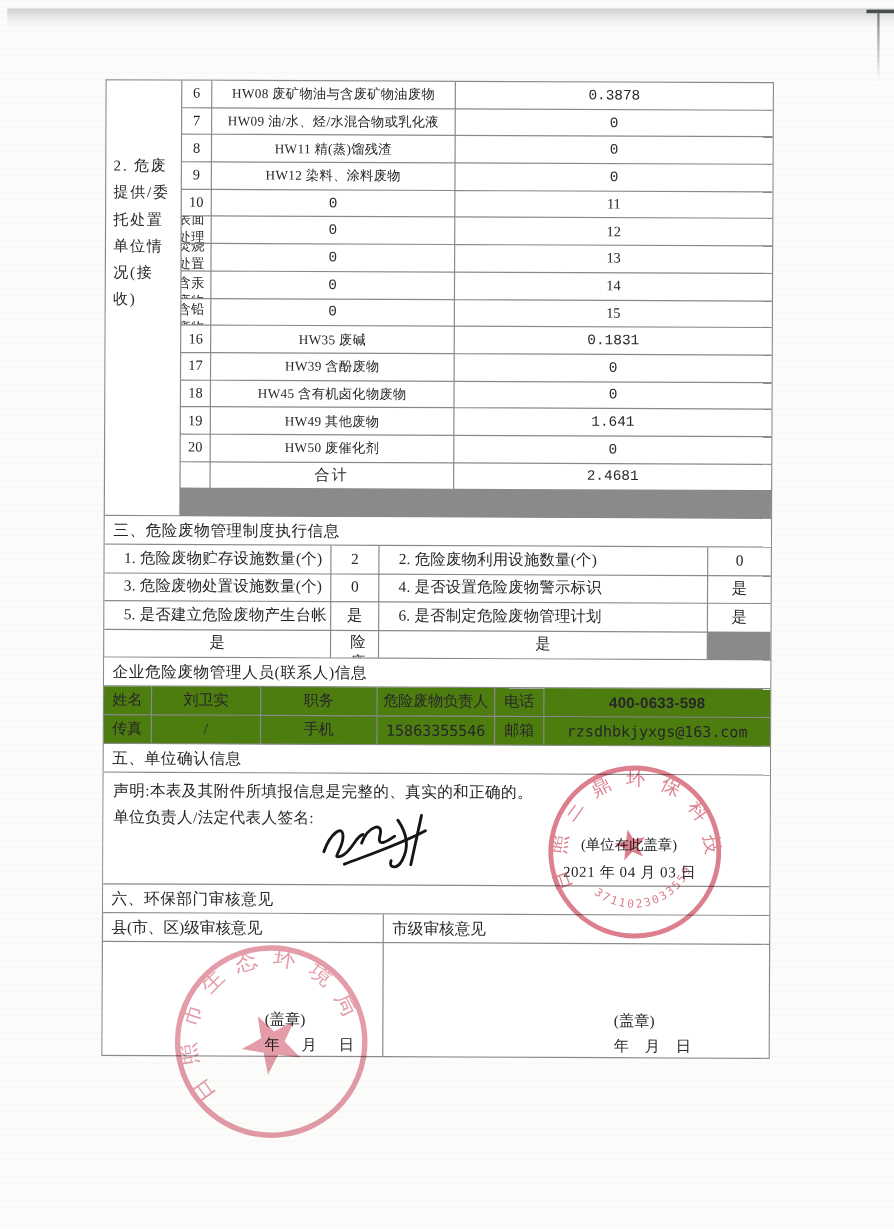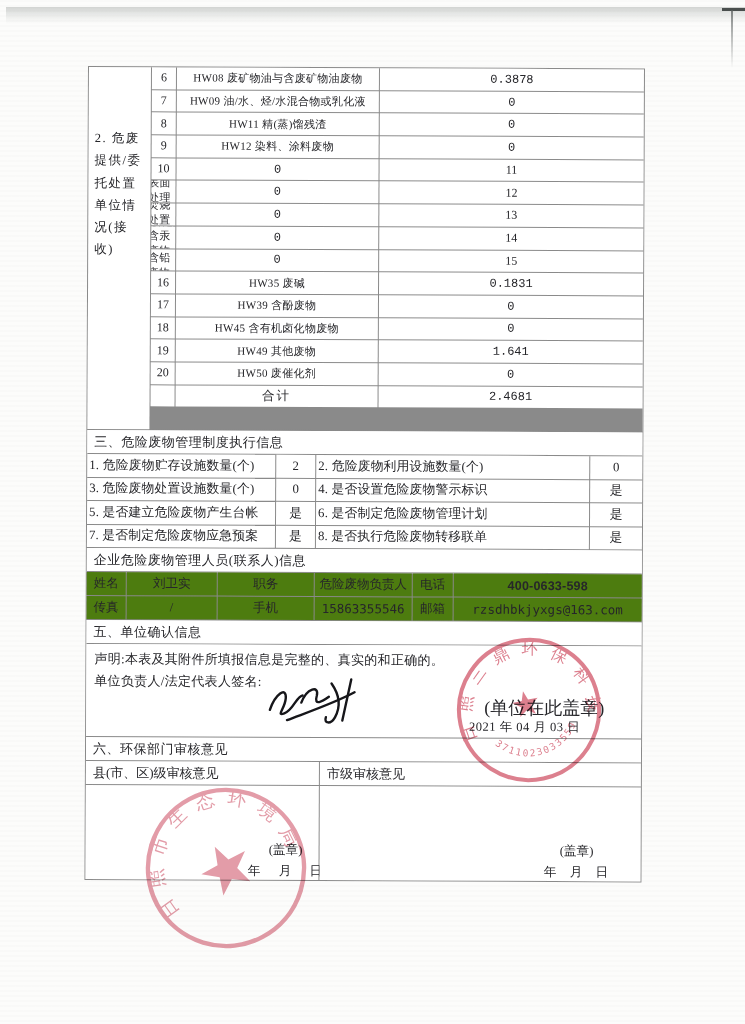--- a/index.html
+++ b/index.html
@@ -28,41 +28,41 @@
        padding:60px 4px 0 6px;box-sizing:border-box;font-size:12.5px;line-height:1.78;letter-spacing:1.5px;}
   .t1 .num{font-size:12px;}
   .t1 .name{font-size:11px;letter-spacing:0.3px;}
   .t1 .name.total{font-size:12.5px;letter-spacing:2px;}
   .t1 .val{font-family:Liberation Mono, monospace;font-size:12px;}
 
   .sec-title{height:23px;line-height:23px;padding-left:7px;font-size:13px;background:#fff;letter-spacing:0.5px;}
 
   .s3{display:grid;grid-template-columns:188px 39px 273px 1fr;grid-auto-rows:22.5px;gap:1px;background:#8a8a8a;}
   .s3 .cell{background:#fff;font-size:12.8px;display:flex;align-items:center;overflow:hidden;}
-  .s3 .lbl{padding-left:2px;letter-spacing:0.2px;}
+  .s3 .lbl{padding-left:16px;letter-spacing:0.2px;}
   .s3 .val{justify-content:center;}
 
   .contact{display:grid;grid-template-columns:39px 90px 96px 97px 40px 1fr;grid-auto-rows:23px;gap:1px;background:#8a8a8a;}
   .contact .cell{background:#4d7c0f;display:flex;align-items:center;justify-content:center;font-size:12.5px;overflow:hidden;}
   .phone-val{font-family:"Liberation Sans",sans-serif;font-weight:bold;font-size:12.5px;letter-spacing:0.2px;}
   .mono{font-family:"DejaVu Sans Mono",monospace;font-size:11.5px;}
 
   .statement{position:relative;height:92px;background:#fff;font-size:13px;}
   .stmt-line{padding:6px 8px 0;letter-spacing:0.3px;}
   .sign-line{padding:4px 8px 0;letter-spacing:0.3px;}
-  .seal-note{position:absolute;left:398px;top:50px;font-size:18px;}
+  .seal-note{position:absolute;left:398px;top:50px;font-size:12px;}
   .seal-date{position:absolute;left:383px;top:73px;font-size:12.5px;letter-spacing:0.5px;}
   .sig-svg{position:absolute;left:175px;top:28px;transform:rotate(-6deg);}
 
   .s6head,.s6cells{display:grid;grid-template-columns:233px 1fr;gap:1px;background:#8a8a8a;}
   .s6head{grid-auto-rows:23px;}
   .s6head .cell{background:#fff;display:flex;align-items:center;padding-left:7px;font-size:13px;}
   .s6cells{grid-auto-rows:94px;}
   .s6cell{background:#fff;position:relative;}
-  .seal-spot{position:absolute;top:54px;width:130px;text-align:center;font-size:12.7px;line-height:21px;}
+  .seal-spot{position:absolute;top:54px;width:130px;text-align:left;font-size:12.7px;line-height:21px;}
   .seal-spot .datephrase{letter-spacing:1px;}
   .county-cell .seal-spot{left:135px;}
   .county-cell .datephrase{word-spacing:13px;}
   .city-cell .seal-spot{left:192px;}
   .city-cell .datephrase{word-spacing:8px;}
 
   
   .stamp{position:absolute;z-index:2;mix-blend-mode:multiply;pointer-events:none;}
   .stamp-company{left:449px;top:630px;width:160px;height:160px;transform:rotate(-12deg);}
   .stamp-county{left:138px;top:780px;width:176px;height:176px;transform:rotate(-28deg);}
@@ -154,21 +154,20 @@
       <div class="cell lbl">3. 危险废物处置设施数量(个)</div>
       <div class="cell val">0</div>
       <div class="cell lbl">4. 是否设置危险废物警示标识</div>
       <div class="cell val">是</div>
 
       <div class="cell lbl">5. 是否建立危险废物产生台帐</div>
       <div class="cell val">是</div>
       <div class="cell lbl">6. 是否制定危险废物管理计划</div>
       <div class="cell val">是</div>
 
-      <div class="cell lbl">7. 是否制定危险废物应急预案</div>
       <div class="cell val">是</div>
       <div class="cell lbl">8. 是否执行危险废物转移联单</div>
       <div class="cell val">是</div>
     </div>
 
     <div class="sec sec-title">企业危险废物管理人员(联系人)信息</div>
     <div class="sec contact">
       <div class="cell">姓名</div>
       <div class="cell">刘卫实</div>
       <div class="cell">职务</div>

